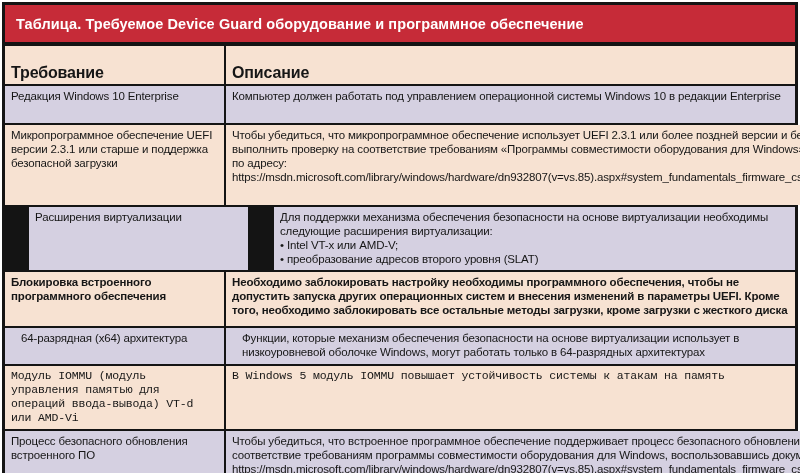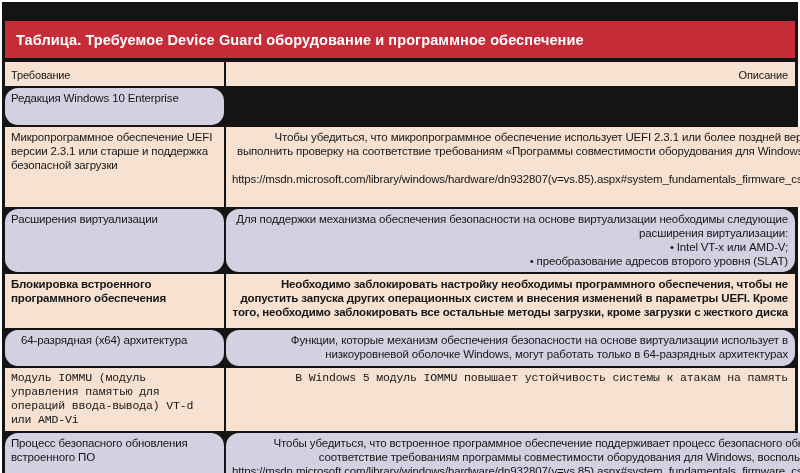--- a/index.html
+++ b/index.html
@@ -21,68 +21,68 @@
     background: var(--border_black, #141414);
   }
   .title-bar {
     background: var(--accent_red, #c62b38);
     color: var(--title_white, #ffffff);
     font-size: 14.5px;
     font-weight: bold;
     padding: 11px 10px 10px 11px;
     border-bottom: 4px solid var(--border_black, #141414);
     letter-spacing: 0.1px;
-    margin-top: 16px;
   }
   .tbody {
     display: flex;
     flex-direction: column;
     gap: 2px;
     background: var(--border_black, #141414);
   }
   .row {
     display: flex;
     gap: 2px;
     background: var(--border_black, #141414);
   }
   .cell {
     box-sizing: border-box;
     padding: 3px 7px 4px 6px;
     font-size: 11.5px;
     line-height: 14px;
     letter-spacing: -0.15px;
   }
   .cell.req { width: 219px; flex: 0 0 219px; }
-  .cell.desc { flex: 1 1 auto; overflow-wrap: break-word; white-space: pre-line; text-align: right; }
-  .row.head .cell { font-weight: normal; font-size: 11px; padding-top: 6px; }
+  .cell.desc { flex: 1 1 auto; overflow-wrap: break-word; white-space: pre-line; }
+  .row.head .cell { font-weight: bold; font-size: 16px; padding-top: 20px; }
   .bg-cream { background: var(--row_cream, #f7e2d2); }
-  .bg-lav   { background: var(--row_lavender, #d5d0e1); border-radius: 13px; }
+  .bg-lav   { background: var(--row_lavender, #d5d0e1); }
   .row.head      { min-height: 22px; }
   .row.r1 .cell  { min-height: 37px; }
   .row.r2 .cell  { min-height: 80px; }
-  .row.r3 .cell  { min-height: 56px; }
+  .row.r3 .cell  { min-height: 56px; margin-left: 24px; }
   .row.r4 .cell  { min-height: 54px; font-weight: bold; }
   .row.r5 .cell  { min-height: 36px; padding-left: 16px; }
   .row.r6 .cell  { min-height: 47px; font-family: Liberation Mono, monospace; }
   .row.r7 .cell  { min-height: 75px; }
 </style>
 </head>
 <body>
 
 <div class="table-outer">
   <div class="title-bar">Таблица. Требуемое Device Guard оборудование и программное обеспечение</div>
   <div class="tbody">
 
     <div class="row head">
       <div class="cell req bg-cream">Требование</div>
       <div class="cell desc bg-cream">Описание</div>
     </div>
 
     <div class="row r1">
       <div class="cell req bg-lav">Редакция Windows 10 Enterprise</div>
+      <div class="cell desc bg-lav">Компьютер должен работать под управлением операционной системы Windows 10 в редакции Enterprise</div>
     </div>
 
     <div class="row r2">
       <div class="cell req bg-cream">Микропрограммное обеспечение UEFI версии 2.3.1 или старше и поддержка безопасной загрузки</div>
       <div class="cell desc bg-cream">Чтобы убедиться, что микропрограммное обеспечение использует UEFI 2.3.1 или более поздней версии и безопасную загрузку, можно выполнить проверку на соответствие требованиям «Программы совместимости оборудования для Windows», воспользовавшись документом по адресу: https://msdn.microsoft.com/library/windows/hardware/dn932807(v=vs.85).aspx#system_fundamentals_firmware_cs_uefisecureboot_connectedstandby</div>
     </div>
 
     <div class="row r3">
       <div class="cell req bg-lav">Расширения виртуализации</div>
       <div class="cell desc bg-lav">Для поддержки механизма обеспечения безопасности на основе виртуализации необходимы следующие расширения виртуализации:

